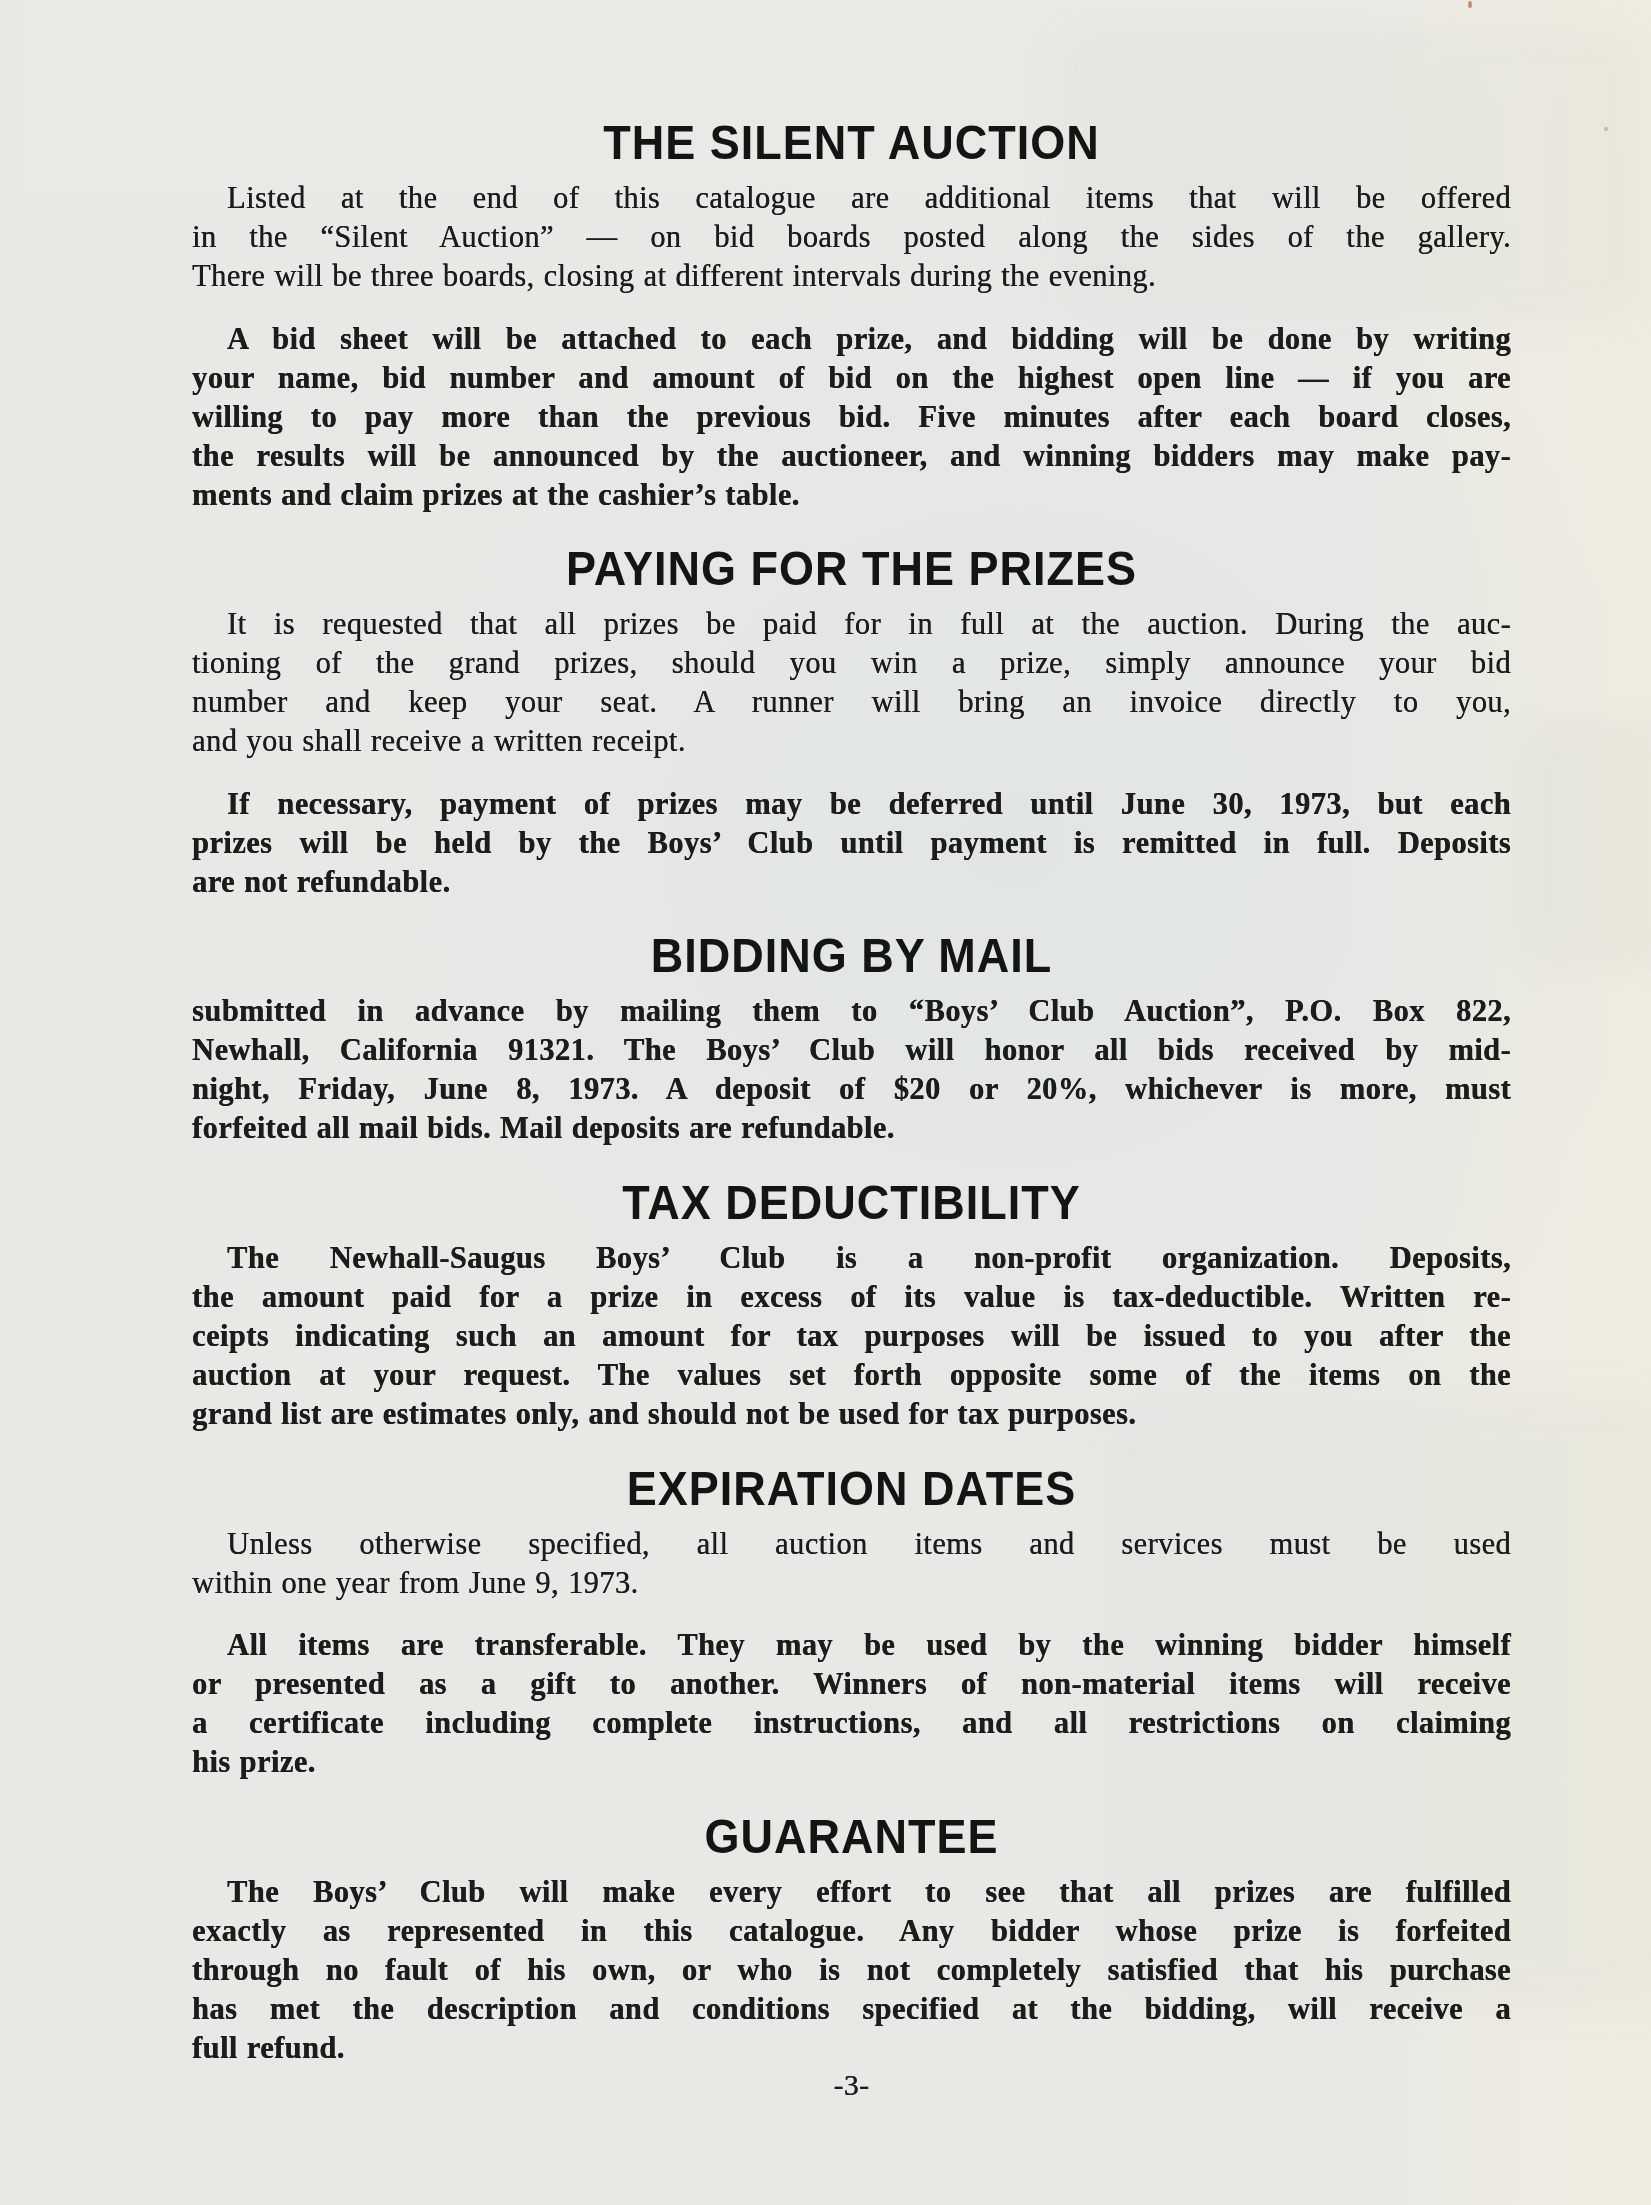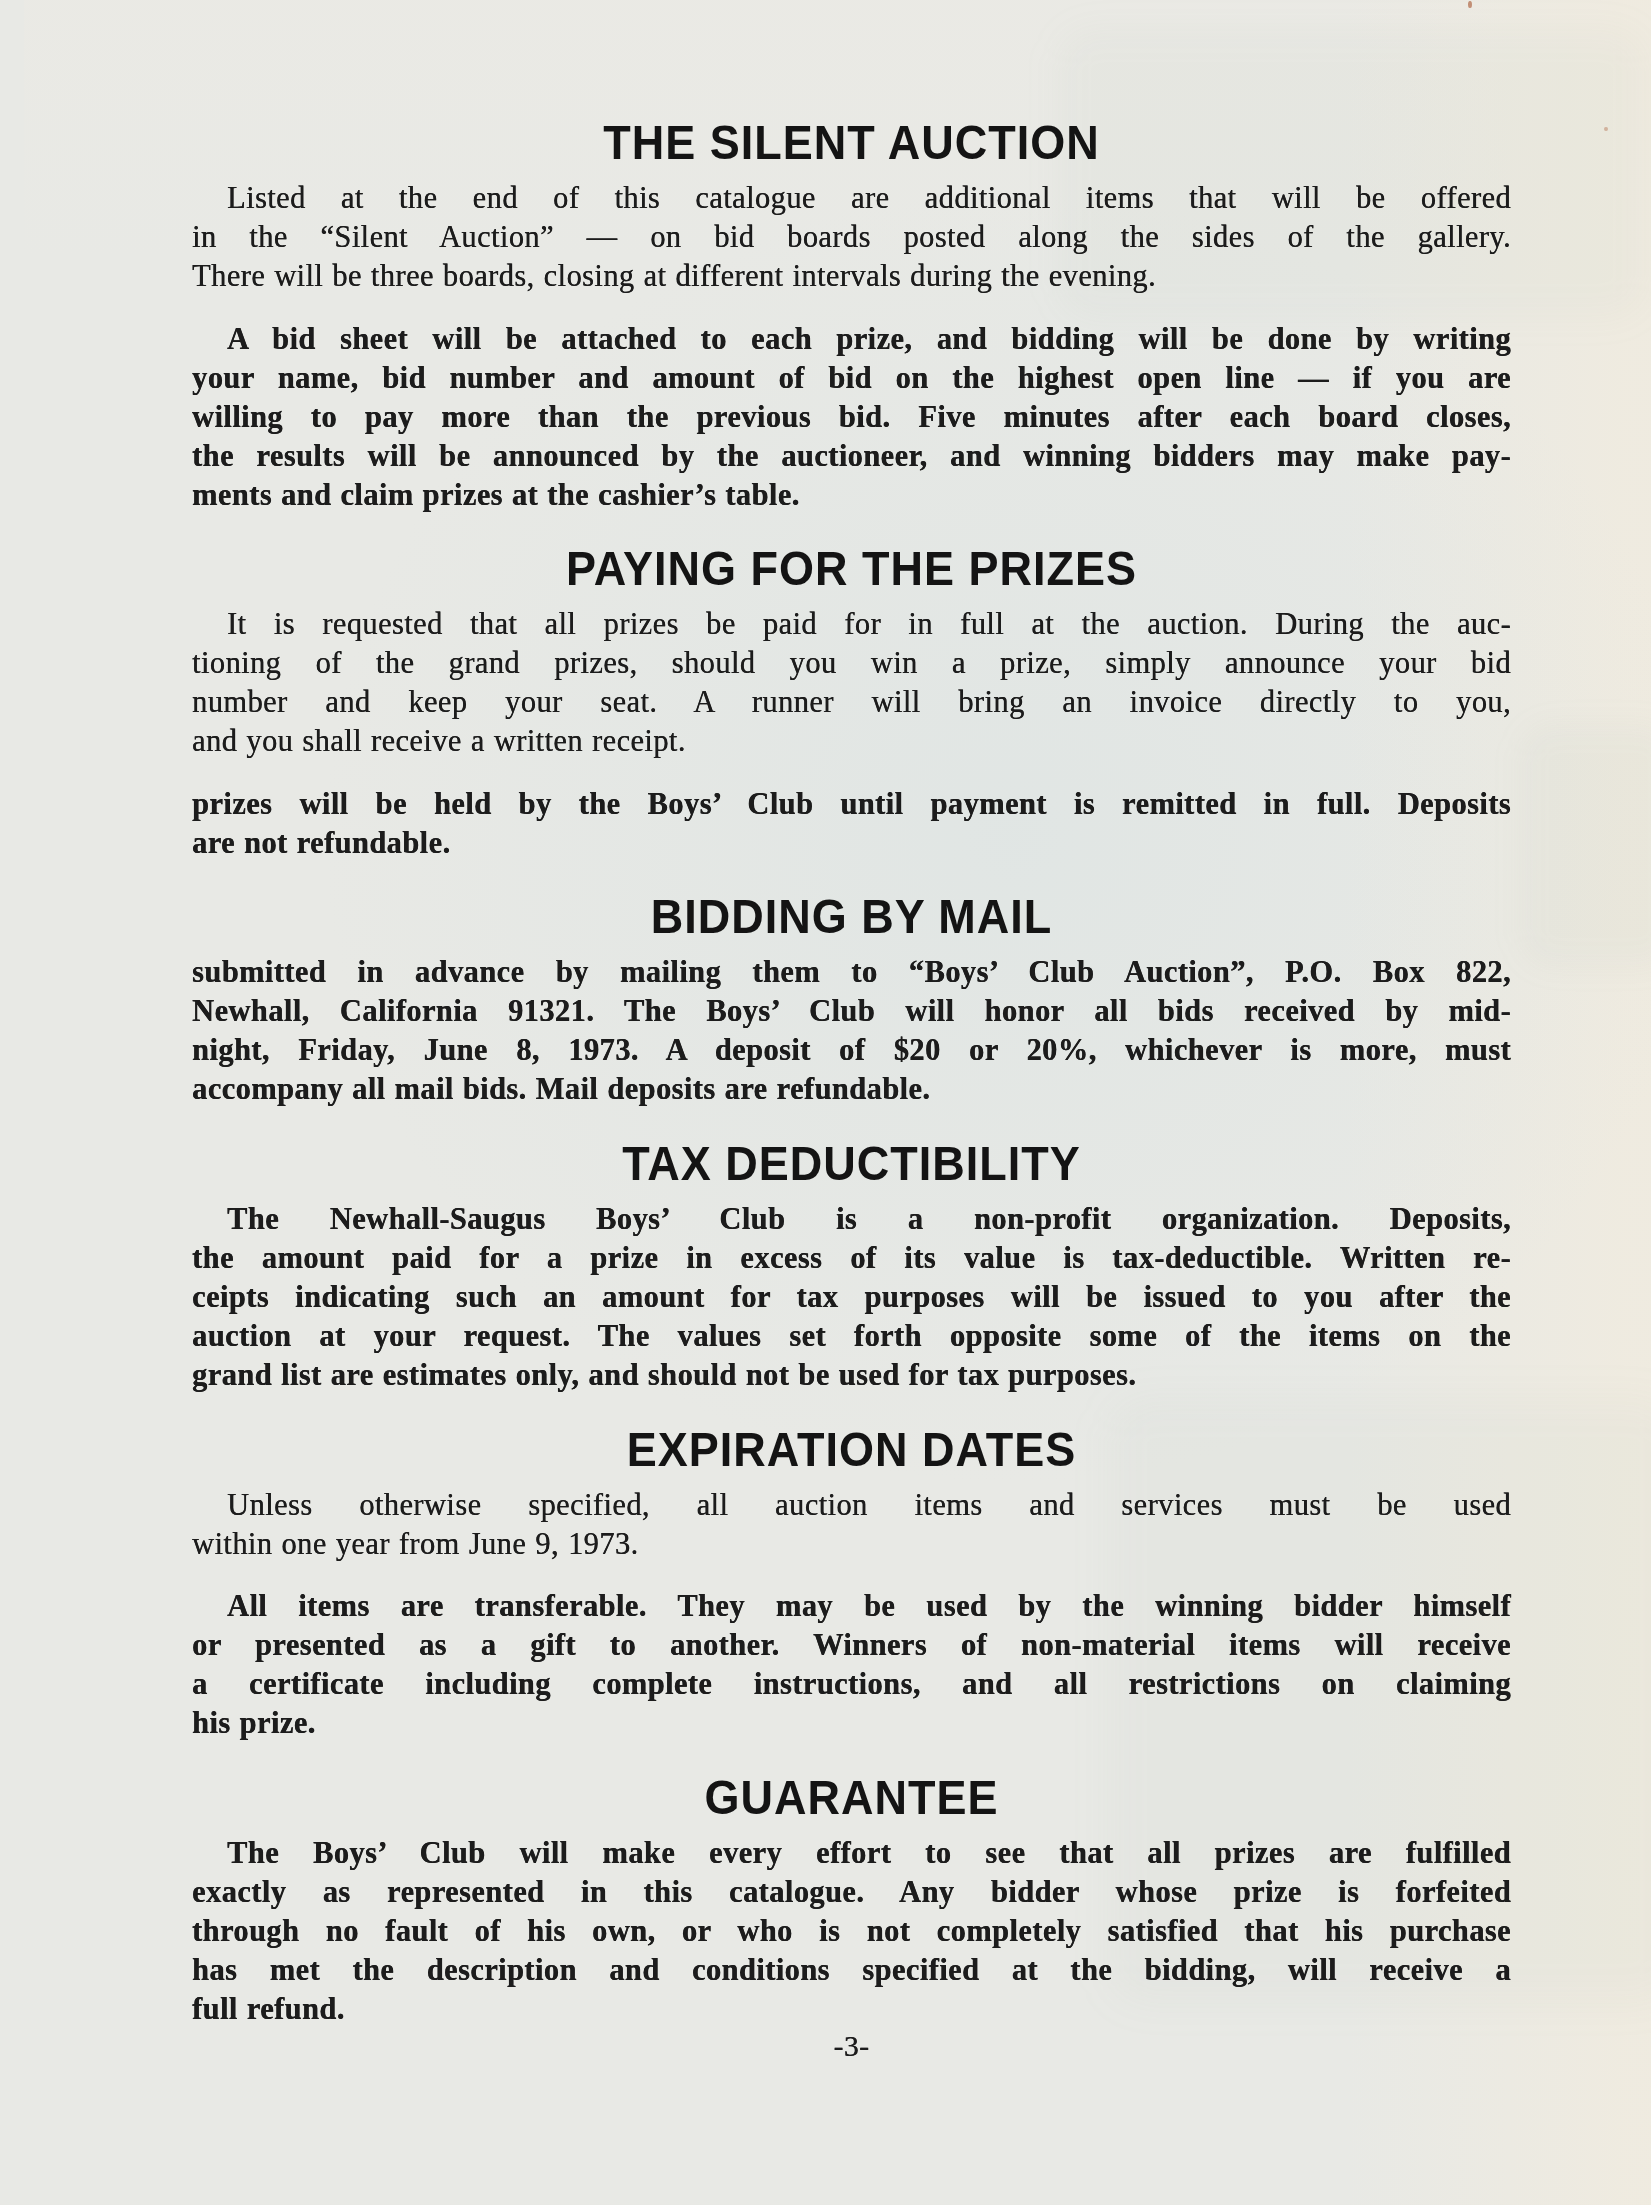--- a/index.html
+++ b/index.html
@@ -111,31 +111,32 @@
         </section>
         <section class="doc-section">
           <h2 class="heading">PAYING FOR THE PRIZES</h2>
           <div class="para">
             <div class="line first">It is requested that all prizes be paid for in full at the auction. During the auc-</div>
             <div class="line">tioning of the grand prizes, should you win a prize, simply announce your bid</div>
             <div class="line">number and keep your seat. A runner will bring an invoice directly to you,</div>
             <div class="line last">and you shall receive a written receipt.</div>
           </div>
           <div class="para">
+            <div class="line first">If necessary, payment of prizes may be deferred until June 30, 1973, but each</div>
             <div class="line">prizes will be held by the Boys’ Club until payment is remitted in full. Deposits</div>
             <div class="line last">are not refundable.</div>
           </div>
         </section>
         <section class="doc-section">
           <h2 class="heading">BIDDING BY MAIL</h2>
           <div class="para">
             <div class="line">submitted in advance by mailing them to “Boys’ Club Auction”, P.O. Box 822,</div>
             <div class="line">Newhall, California 91321. The Boys’ Club will honor all bids received by mid-</div>
             <div class="line">night, Friday, June 8, 1973. A deposit of $20 or 20%, whichever is more, must</div>
-            <div class="line last">accompany all mail bids. Mail deposits are refundable.</div>
+            <div class="line last">forfeited all mail bids. Mail deposits are refundable.</div>
           </div>
         </section>
         <section class="doc-section">
           <h2 class="heading">TAX DEDUCTIBILITY</h2>
           <div class="para">
             <div class="line first">The Newhall-Saugus Boys’ Club is a non-profit organization. Deposits,</div>
             <div class="line">the amount paid for a prize in excess of its value is tax-deductible. Written re-</div>
             <div class="line">ceipts indicating such an amount for tax purposes will be issued to you after the</div>
             <div class="line">auction at your request. The values set forth opposite some of the items on the</div>
             <div class="line last">grand list are estimates only, and should not be used for tax purposes.</div>

